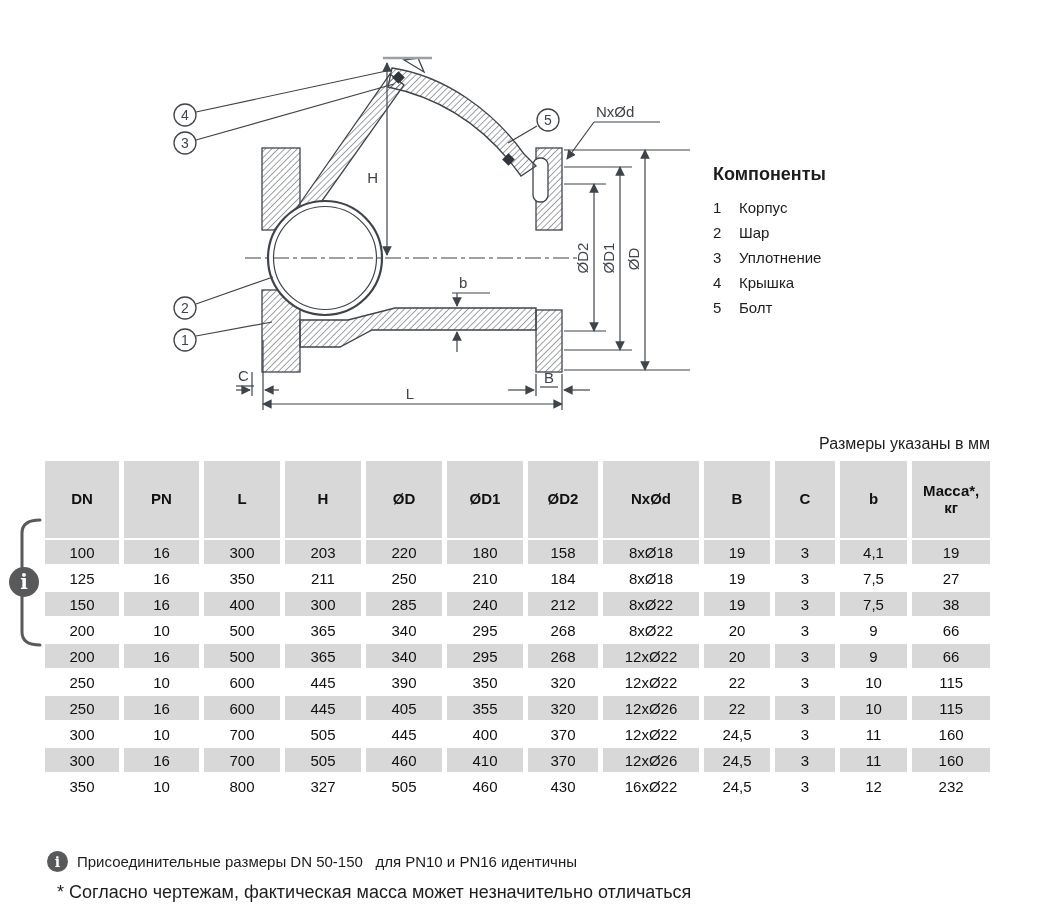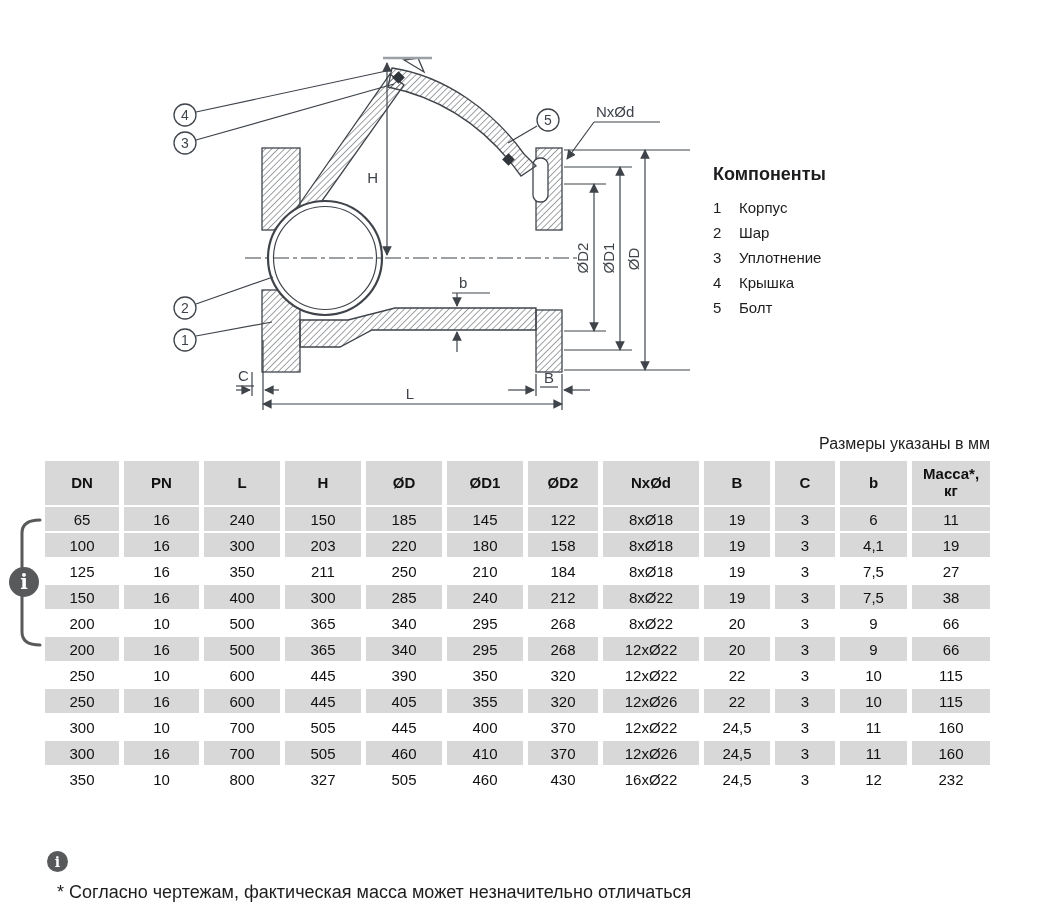--- a/index.html
+++ b/index.html
@@ -15,22 +15,22 @@
   .ln{stroke:var(--line);fill:none;stroke-width:1.2;}
   .hatched{fill:url(#hatch);stroke:var(--line);stroke-width:1.3;}
   .whitefill{fill:#fff;stroke:var(--line);stroke-width:1.3;}
   .components{position:absolute;left:713px;top:152px;}
   .components-title{font-size:18px;font-weight:bold;margin:12px 0 14px 0;}
   .comp-item{font-size:15px;margin-bottom:8px;display:flex;}
   .comp-num{width:26px;}
   .units-note{position:absolute;right:48px;top:435px;font-size:16px;font-weight:normal;}
   .dim-table{position:absolute;left:40px;top:459px;border-collapse:separate;border-spacing:5px 2px;
              table-layout:fixed;font-size:15px;color:#111;}
-  .dim-table th{background:var(--header-gray);font-weight:bold;height:44px;vertical-align:middle;
-                text-align:center;white-space:pre-line;line-height:1.12;padding:0;}
+  .dim-table th{background:var(--header-gray);font-weight:bold;height:55px;vertical-align:middle;
+                text-align:center;white-space:pre-line;line-height:1.12;padding:11px;}
   .dim-table td{height:24px;text-align:center;vertical-align:middle;padding:0;}
   .dim-table tr.odd td{background:var(--row-gray);}
   .bracket-svg{position:absolute;left:0;top:505px;}
   .bracket-svg text{font-family:"DejaVu Serif",serif;font-weight:bold;}
   .note-info{position:absolute;left:47px;top:851px;display:flex;align-items:center;font-size:15px;white-space:pre-wrap;}
   .info-badge{display:inline-flex;width:21px;height:21px;border-radius:50%;background:var(--bracket);
               color:#fff;font-weight:bold;font-size:14px;align-items:center;justify-content:center;
               margin-right:9px;font-family:"DejaVu Serif",serif;flex:0 0 auto;}
   .note-star{position:absolute;left:57px;top:882px;font-size:18px;}
 </style>
@@ -179,34 +179,20 @@
           <th>NxØd</th>
           <th>B</th>
           <th>C</th>
           <th>b</th>
           <th>Масса*,
 кг</th>
         </tr>
     </thead>
     <tbody>
         <tr class="odd">
-          <td>65</td>
-          <td>16</td>
-          <td>240</td>
-          <td>150</td>
-          <td>185</td>
-          <td>145</td>
-          <td>122</td>
-          <td>8xØ18</td>
-          <td>19</td>
-          <td>3</td>
-          <td>6</td>
-          <td>11</td>
-        </tr>
-        <tr class="odd">
           <td>100</td>
           <td>16</td>
           <td>300</td>
           <td>203</td>
           <td>220</td>
           <td>180</td>
           <td>158</td>
           <td>8xØ18</td>
           <td>19</td>
           <td>3</td>
@@ -343,16 +329,17 @@
   </table>
 
   <svg class="bracket-svg" width="60" height="160" viewBox="0 0 60 160">
     <path d="M40,15 Q22,15 22,28 L22,127 Q22,140 40,140" fill="none" stroke="var(--bracket)" stroke-width="3" stroke-linecap="round"></path>
     <circle cx="24" cy="77" r="15" fill="var(--bracket)"></circle>
     <text x="24" y="84" text-anchor="middle" font-size="20" fill="#fff">i</text>
   </svg>
 
   <div class="note-info">
     <span class="info-badge">i</span>
+    <span>Присоединительные размеры DN 50-150   для PN10 и PN16 идентичны</span>
   </div>
   <div class="note-star">* Согласно чертежам, фактическая масса может незначительно отличаться</div>
 
 </div>
 
 </body></html>

